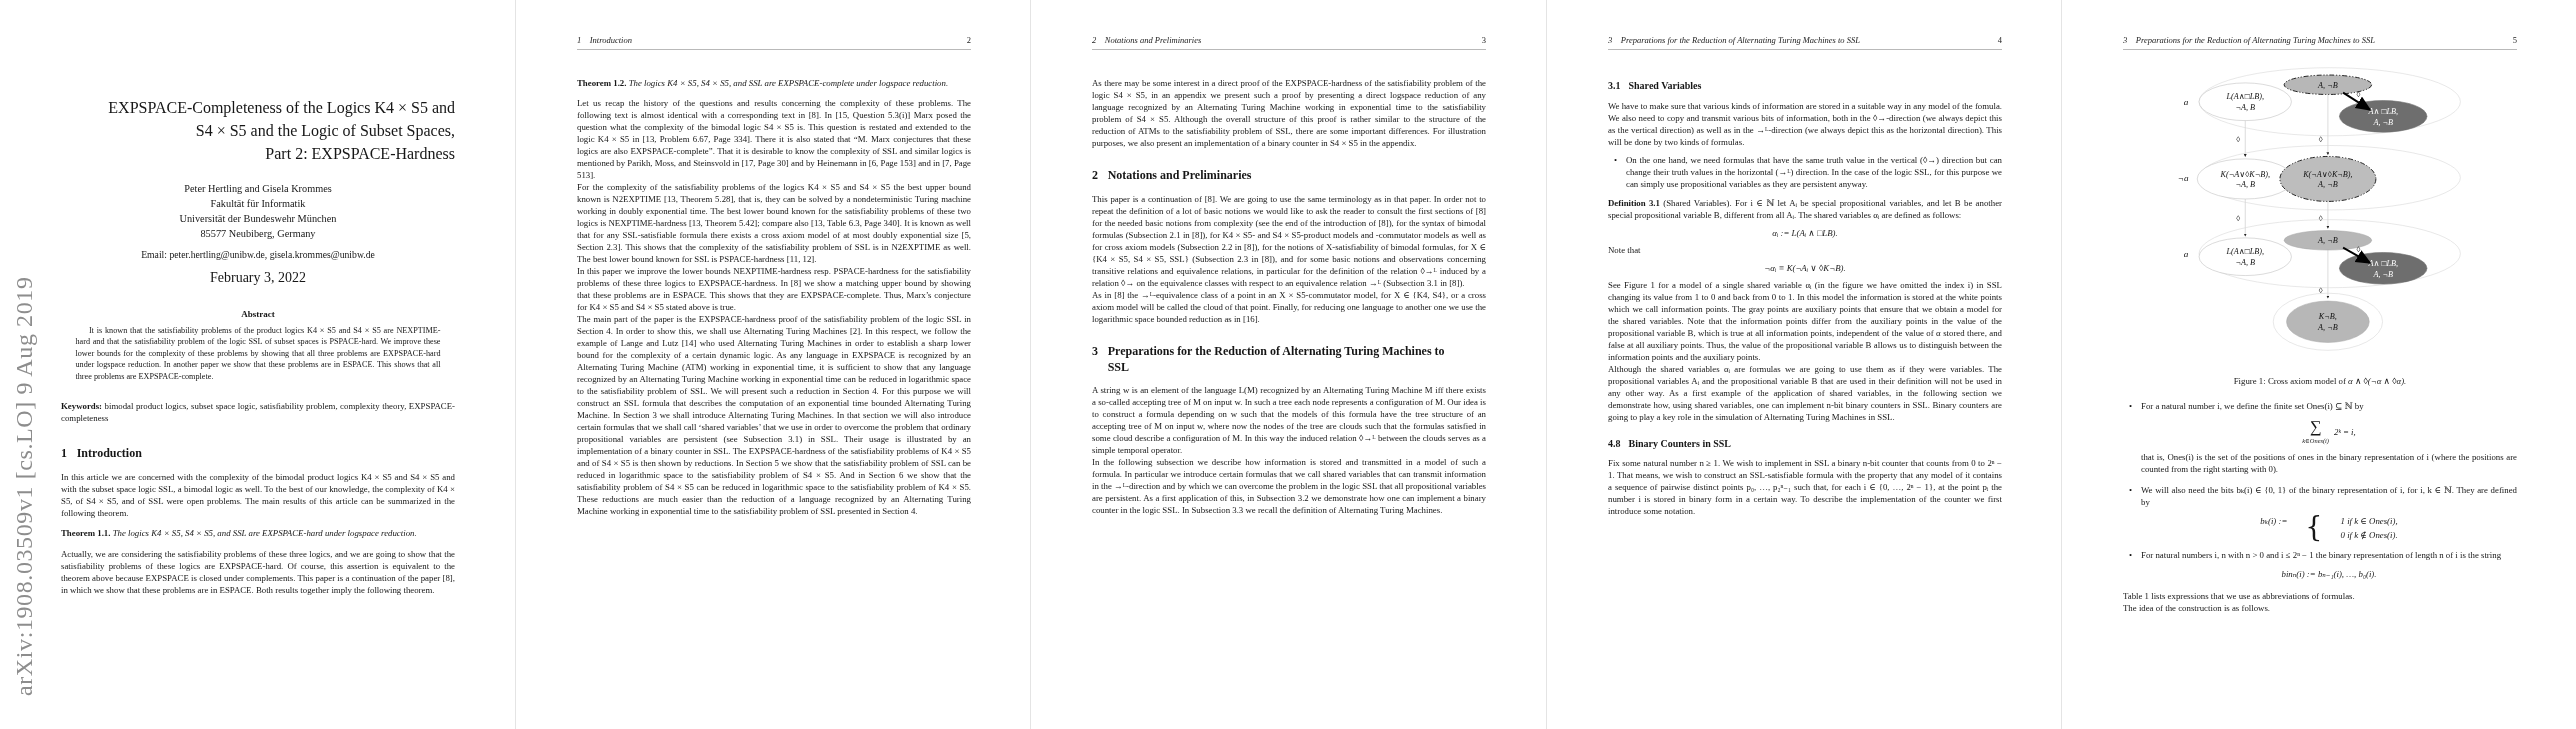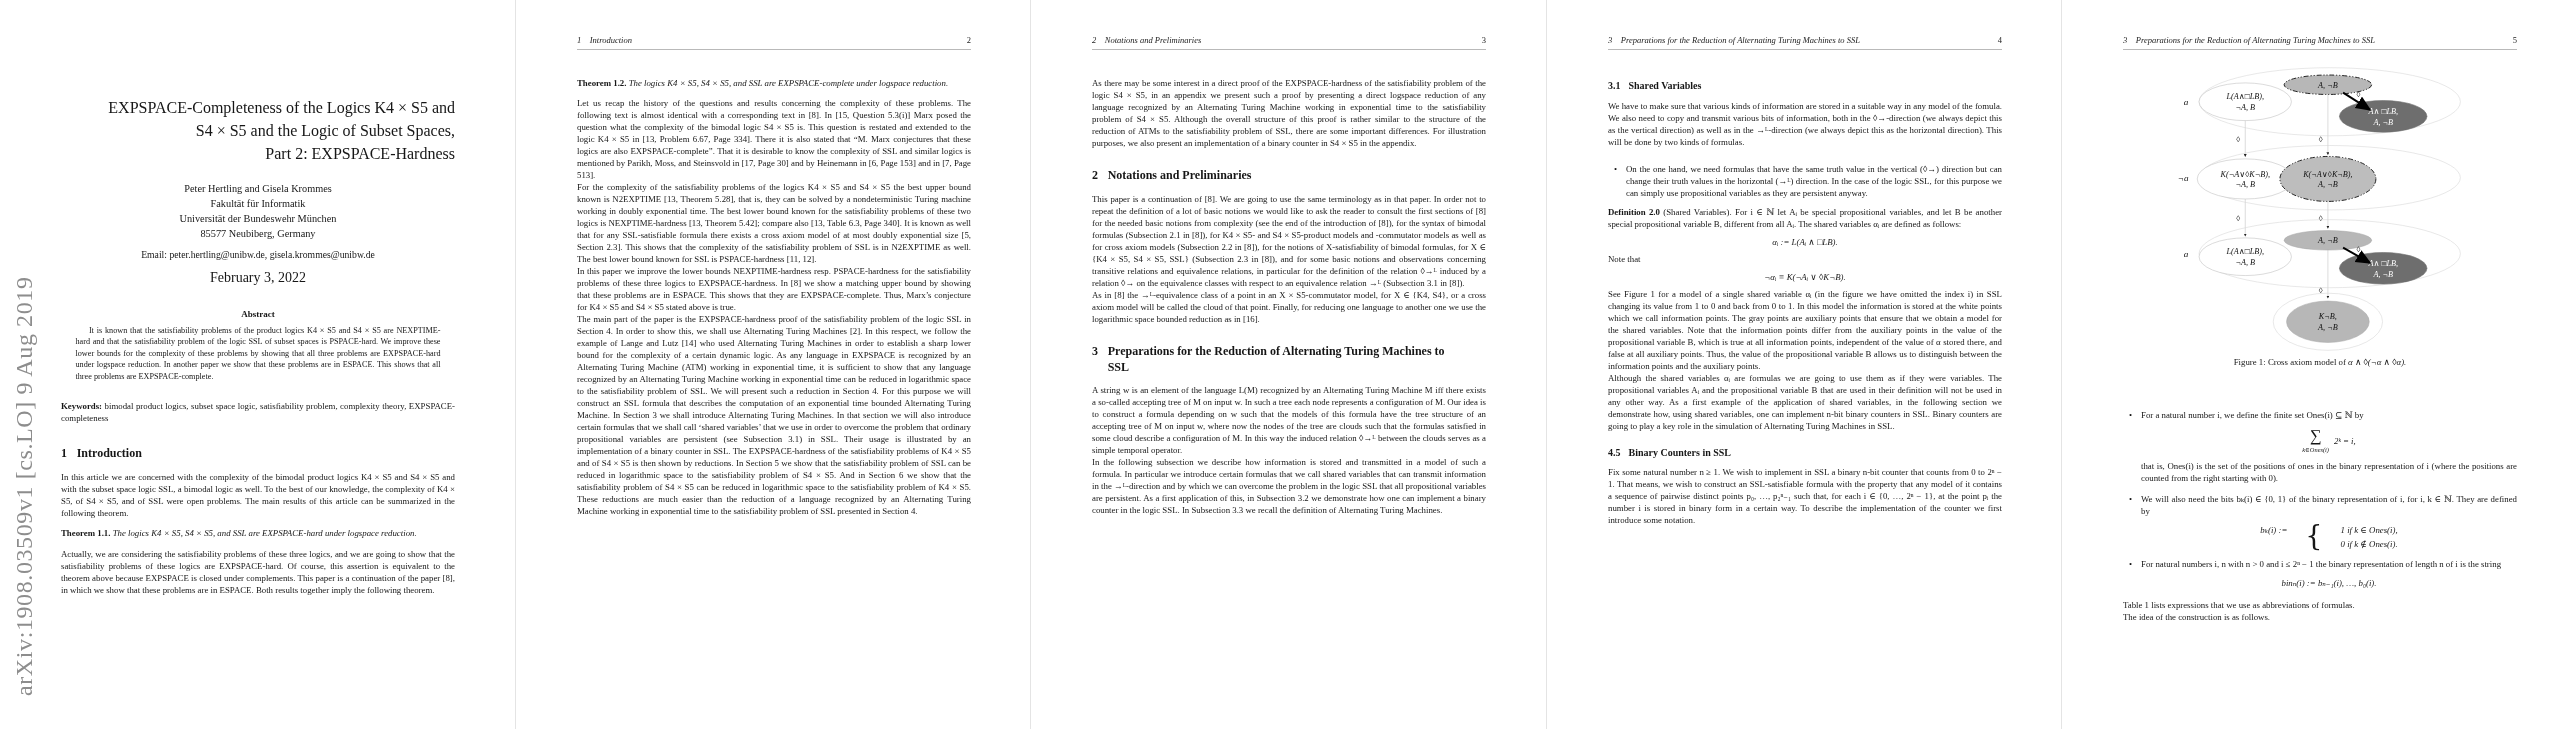--- a/index.html
+++ b/index.html
@@ -40,37 +40,37 @@
   .p1-keywords b { font-weight:bold; }
 
   .sec-head { display:flex; gap:9.7px; font-weight:bold; font-size:12px; line-height:16px; text-align:left; }
   .subsec-head { display:flex; gap:8px; font-weight:bold; font-size:10px; line-height:13.4px; text-align:left; }
   .thm .lbl { font-weight:bold; }
   .thm .txt { font-style:italic; }
   .def .lbl { font-weight:bold; }
 
   .formula { text-align:center; margin:5.5px 0 5.5px !important; font-style:italic; }
   .bullets { margin:6px 0 0; padding:0; list-style:none; }
-  .bullets li { position:relative; padding-left:18px; margin-top:15px; }
+  .bullets li { position:relative; padding-left:18px; margin-top:6px; }
   .bullets li:before { content:"\2022"; position:absolute; left:6px; }
 
   
   .sumblock { display:flex; justify-content:center; align-items:center; gap:4.9px; margin:7.3px 0 !important; }
   .sum-col { display:flex; flex-direction:column; align-items:center; line-height:1; }
   .sum-sigma { font-size:16.4px; font-style:normal; }
   .sum-sub { font-size:6.4px; font-style:italic; margin-top:1.8px; }
   .sum-rhs { font-style:italic; }
   .casesblock { display:flex; justify-content:center; align-items:flex-start; gap:18px; margin:7.3px 0 !important; }
   .cases-brace { font-size:27px; font-weight:200; line-height:0.9; font-family:"DejaVu Serif",serif; }
   .cases-rows { display:flex; flex-direction:column; gap:2.4px; font-style:italic; text-align:left; }
   .lhs-math { font-style:italic; }
 
   
   .fig-svg { position:absolute; left:61px; top:58px; }
-  .fig-caption { position:absolute; left:61px; top:357px; width:394px; text-align:center; font-size:8.8px; }
+  .fig-caption { position:absolute; left:61px; top:376px; width:394px; text-align:center; font-size:8.8px; }
   .fig-caption .it { font-style:italic; }
   svg text { font-family:"Liberation Serif","DejaVu Serif",serif; font-size:13.5px; font-style:italic; fill:#111; }
   svg text.cloudlbl { font-size:15px; }
   svg text.whitetxt { fill:#ffffff; }
   svg text.dia { font-size:13px; font-style:normal; fill:#222; }
 </style>
 </head>
 <body>
 
 <div class="page" id="page-1">
@@ -156,28 +156,28 @@
   </div>
   <div class="textblock body">
     <div class="subsec-head" style="margin-top:7.3px;">
       <span>3.1</span>
       <span>Shared Variables</span>
     </div>
     <p style="margin-top:7.3px;">We have to make sure that various kinds of information are stored in a suitable way in any model of the fomula. We also need to copy and transmit various bits of information, both in the ◊→-direction (we always depict this as the vertical direction) as well as in the →ᴸ-direction (we always depict this as the horizontal direction). This will be done by two kinds of formulas.</p>
     <ul class="bullets">
       <li>On the one hand, we need formulas that have the same truth value in the vertical (◊→) direction but can change their truth values in the horizontal (→ᴸ) direction. In the case of the logic SSL, for this purpose we can simply use propositional variables as they are persistent anyway.</li>
     </ul>
-    <p class="def" style="margin-top:7.3px;"><span class="lbl">Definition 2.0</span><span> (Shared Variables).</span><span> For i ∈ ℕ let Aᵢ be special propositional variables, and let B be another special propositional variable B, different from all Aᵢ. The shared variables αᵢ are defined as follows:</span></p>
+    <p class="def" style="margin-top:7.3px;"><span class="lbl">Definition 3.1</span><span> (Shared Variables).</span><span> For i ∈ ℕ let Aᵢ be special propositional variables, and let B be another special propositional variable B, different from all Aᵢ. The shared variables αᵢ are defined as follows:</span></p>
     <p class="formula">αᵢ := L(Aᵢ ∧ □LB).</p>
     <p>Note that</p>
     <p class="formula">¬αᵢ ≡ K(¬Aᵢ ∨ ◊K¬B).</p>
     <p>See Figure 1 for a model of a single shared variable αᵢ (in the figure we have omitted the index i) in SSL changing its value from 1 to 0 and back from 0 to 1. In this model the information is stored at the white points which we call information points. The gray points are auxiliary points that ensure that we obtain a model for the shared variables. Note that the information points differ from the auxiliary points in the value of the propositional variable B, which is true at all information points, independent of the value of α stored there, and false at all auxiliary points. Thus, the value of the propositional variable B allows us to distinguish between the information points and the auxiliary points.</p>
     <p>Although the shared variables αᵢ are formulas we are going to use them as if they were variables. The propositional variables Aᵢ and the propositional variable B that are used in their definition will not be used in any other way. As a first example of the application of shared variables, in the following section we demonstrate how, using shared variables, one can implement n-bit binary counters in SSL. Binary counters are going to play a key role in the simulation of Alternating Turing Machines in SSL.</p>
     <div class="subsec-head" style="margin-top:13.4px;">
-      <span>4.5</span>
+      <span>4.8</span>
       <span>Binary Counters in SSL</span>
     </div>
     <p style="margin-top:7.3px;">Fix some natural number n ≥ 1. We wish to implement in SSL a binary n-bit counter that counts from 0 to 2ⁿ − 1. That means, we wish to construct an SSL-satisfiable formula with the property that any model of it contains a sequence of pairwise distinct points p₀, …, p₂ⁿ₋₁ such that, for each i ∈ {0, …, 2ⁿ − 1}, at the point pᵢ the number i is stored in binary form in a certain way. To describe the implementation of the counter we first introduce some notation.</p>
   </div>
 </div>
 
 <div class="page sep" id="page-5">
   <div class="textblock pagehead">
     <span class="htitle">
         <span>3</span>

